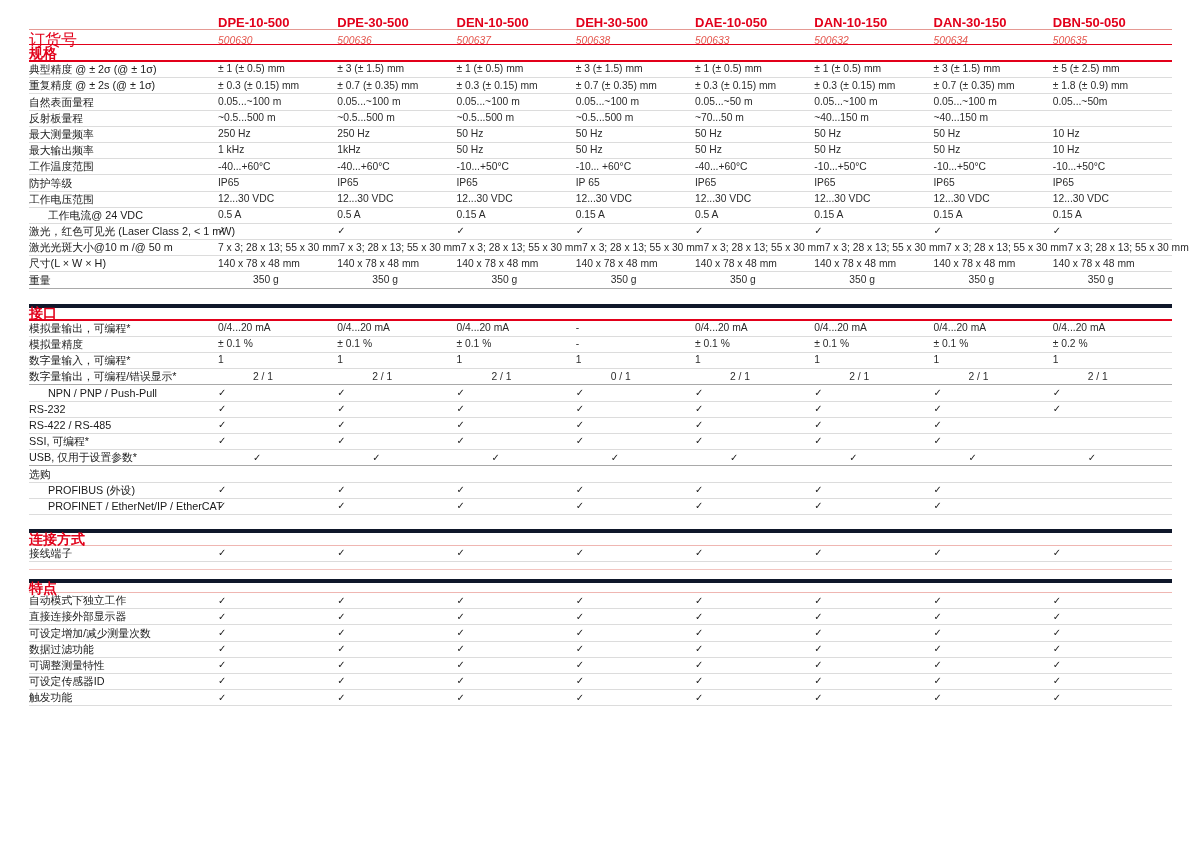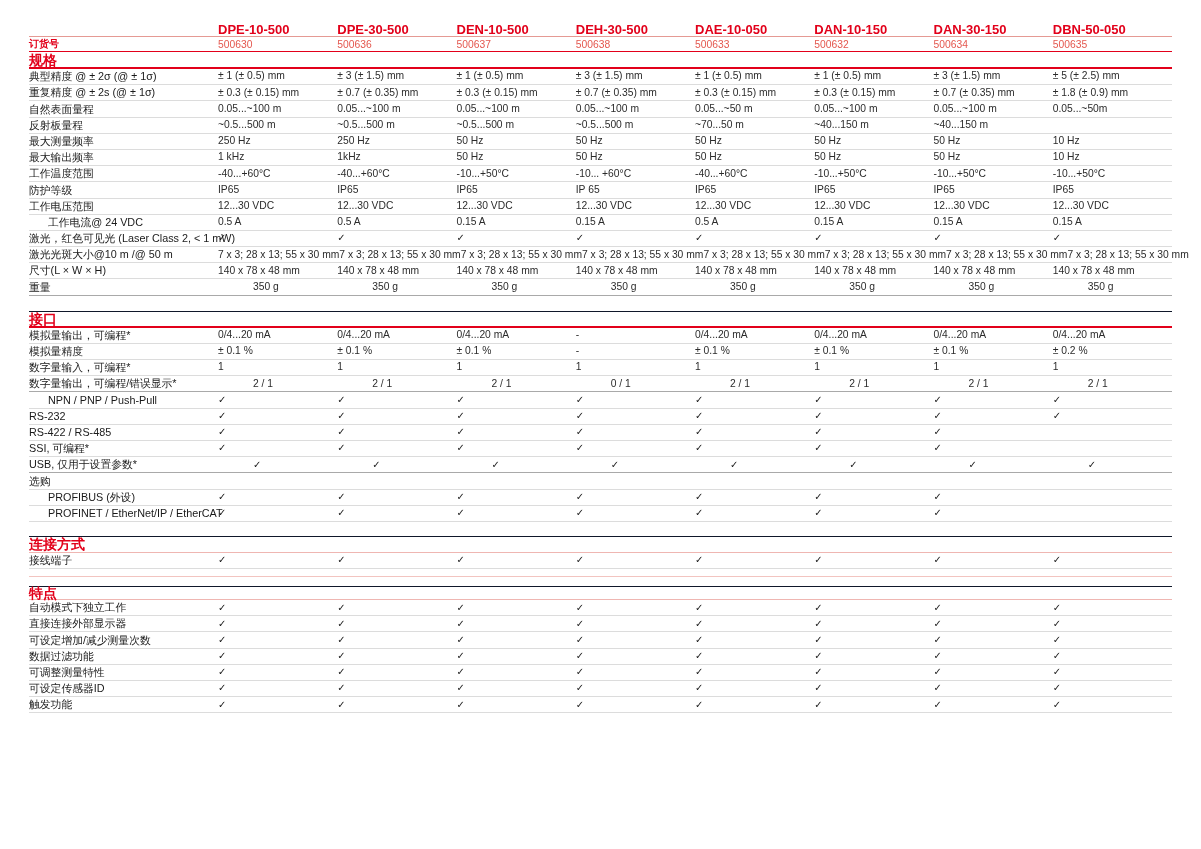--- a/index.html
+++ b/index.html
@@ -9,21 +9,21 @@
     height: 849px;
     background: #ffffff;
     overflow: hidden;
     font-family: "Liberation Sans", "DejaVu Sans", sans-serif;
     -webkit-font-smoothing: antialiased;
   }
   .page { position: relative; width: 1201px; height: 849px; background: #fff; }
   .table {
     position: absolute;
     left: 29px;
-    top: 20px;
+    top: 13px;
     width: 1143px;
   }
   .row {
     display: grid;
     grid-template-columns: 189px repeat(8, 1fr);
     align-items: center;
     box-sizing: border-box;
     height: 16.2px;
     border-bottom: 1px solid #dcdcdc;
     font-size: 10.5px;
@@ -53,37 +53,37 @@
     white-space: nowrap;
   }
   .order-row {
     display: grid;
     grid-template-columns: 189px repeat(8, 1fr);
     align-items: center;
     box-sizing: border-box;
     height: 15px;
     border-bottom: 1px solid var(--red, #e2001a);
   }
-  .order-label { color: var(--red, #e2001a); font-weight: bold; font-size: 10px; }
-  .order-no { color: var(--order-red, #e4574e); font-size: 10.3px; }
+  .order-label { color: var(--red, #e2001a); font-weight: normal; font-size: 16px; }
+  .order-no { color: var(--order-red, #e4574e); font-size: 10.3px; font-style: italic; }
 
   .section-title-row {
     display: flex;
     align-items: center;
     box-sizing: border-box;
     height: 17px;
   }
   .section-title {
     color: var(--red, #e2001a);
     font-weight: bold;
     font-size: 14px;
     line-height: 1;
   }
   .rule-red-thick { border-bottom: 2px solid var(--red, #e2001a); }
-  .rule-pink-top { border-top: 1px solid #0f172a; }
+  .rule-pink-top { border-top: 4px solid #0f172a; }
   .rule-pink-bottom { border-bottom: 1px solid #efb6b2; }
   .gap { border: none; }
   .spacer-line { box-sizing: border-box; border-bottom: 1px solid #f2c4c0; }
 </style>
 </head>
 <body>
 
 <div class="page">
   <div class="table" id="table-root">
       <div class="header-row">

